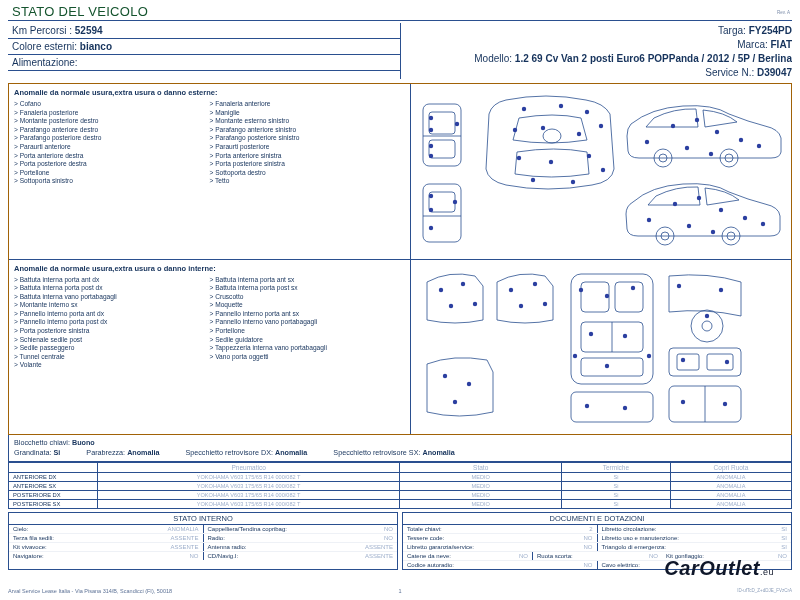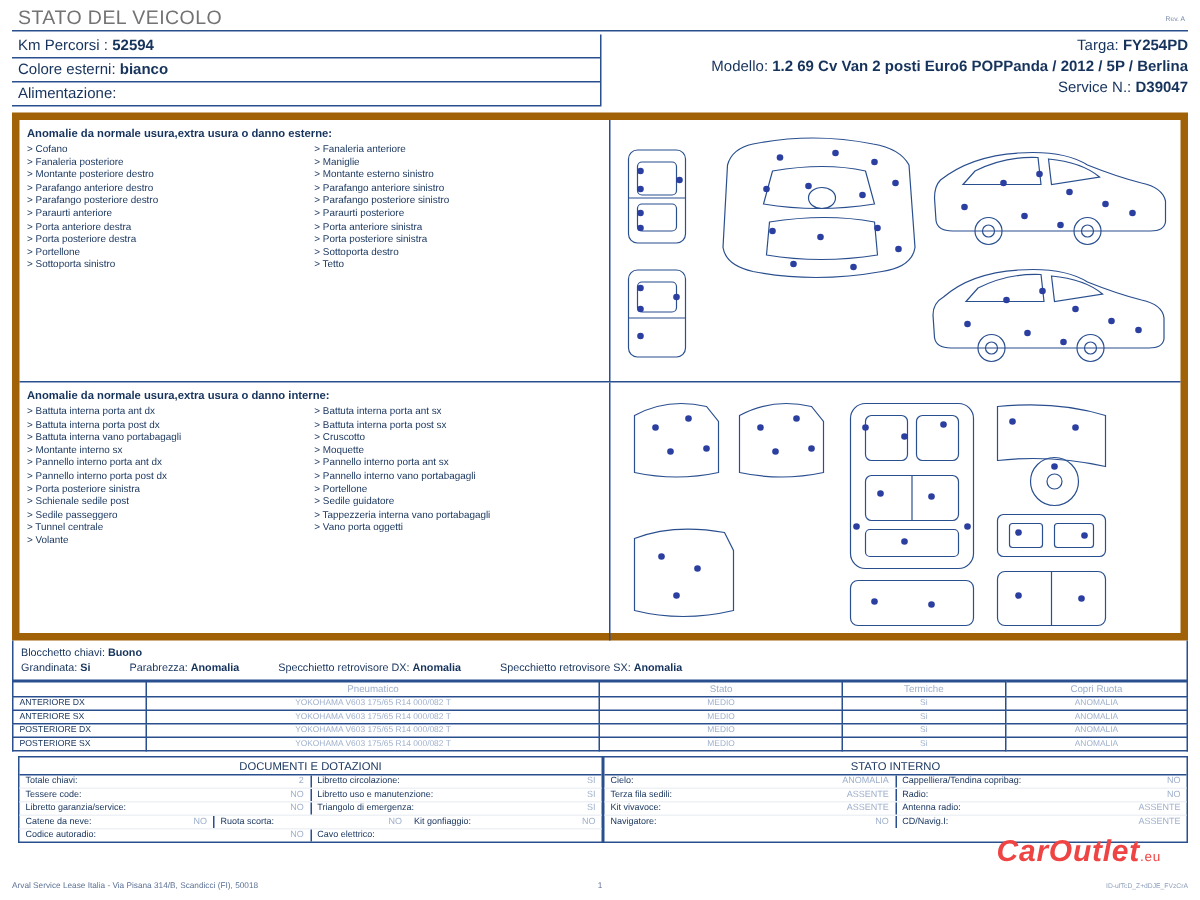--- a/index.html
+++ b/index.html
@@ -10,21 +10,21 @@
     font-family: "Liberation Sans", sans-serif;
     color: #16335c;
     font-size: 7px;
     position: relative;
     overflow: hidden;
   }
   .page { position:absolute; left:8px; top:4px; width:784px; height:592px; }
 
   
   .doc-title {
-    font-size: 13px; color:#737373; letter-spacing:.3px;
+    font-size: 13px; color:#14532d; letter-spacing:.3px;
     padding-left:4px; font-weight:400;
   }
   .rev { position:absolute; right:2px; top:6px; font-size:4.5px; color:#7a8ba8; }
   .title-rule { border-bottom:1px solid #2a4f8f; margin-top:1px; }
 
   
   .info-wrap { display:flex; margin-top:2px; }
   .info-left { width:50%; }
   .info-right { width:50%; border-left:1px solid #2a4f8f; padding-left:6px;text-align:right;}
   .info-line {
@@ -32,21 +32,21 @@
     padding:2px 4px 2px 4px;
     font-size:10px;
     white-space:nowrap;
     overflow:hidden;
   }
   .info-line.last { border-bottom:1px solid #2a4f8f; }
   .info-line b { font-weight:bold; }
   .info-right .info-line { border-bottom:none; padding:2px 0 1px 0; }
 
   
-  .main-box { border:5px solid #a16207; margin-top:4px; height:352px; display:flex; flex-direction:column; }
+  .main-box { border:1px solid #a16207; margin-top:4px; height:352px; display:flex; flex-direction:column; }
   .main-row { display:flex; flex:1; }
   .dam-col { width:402px; border-right:1px solid #2a4f8f; padding:4px 5px; }
   .dam-col h4 { margin:0 0 3px 0; font-size:7.5px; font-weight:bold; }
   .dam-cols { display:flex; }
   .dam-list { width:50%; }
   .dam-item { font-size:6.6px; line-height:8.6px; white-space:nowrap; }
   .dam-item::before { content:"> "; }
   .veh-col { flex:1; position:relative; }
   .veh-col svg { display:block; }
   .hrule { border-top:1px solid #2a4f8f; }
@@ -88,21 +88,21 @@
   .kv .cell .val { color:#9fb0cc; }
   .kv .cell.b { border-left:1px solid #2a4f8f; }
   .kvrow { border-bottom:1px solid #eef1f6; }
 
   
   .footer { position:absolute; left:8px; right:8px; bottom:6px; font-size:5.5px; color:#5d7296; }
   .footer .mid { position:absolute; left:50%; transform:translateX(-50%); }
   .footer .right { position:absolute; right:0; font-size:4.5px; color:#8fa0bb; }
   .watermark {
     position:absolute; right:18px; bottom:16px;
-    font-size:20px; color:#ef4444; font-style:italic; font-weight:bold;
+    font-size:20px; color:#0f172a; font-style:italic; font-weight:bold;
     letter-spacing:.5px;
   }
   .wm-sub { font-size:9px; font-style:normal; font-weight:normal; }
 </style>
 </head>
 <body>
 
 <div class="page">
 
   <div style="position:relative;">
@@ -123,20 +123,24 @@
       </div>
       <div class="info-line last">
         <span>Alimentazione:</span>
         <b></b>
       </div>
     </div>
     <div class="info-right">
       <div class="info-line">
         <span>Targa:</span>
         <b>FY254PD</b>
+      </div>
+      <div class="info-line">
+        <span>Marca:</span>
+        <b>FIAT</b>
       </div>
       <div class="info-line">
         <span>Modello:</span>
         <b>1.2 69 Cv Van 2 posti Euro6 POPPanda / 2012 / 5P / Berlina</b>
       </div>
       <div class="info-line">
         <span>Service N.:</span>
         <b>D39047</b>
       </div>
     </div>
@@ -413,20 +417,68 @@
         <td>YOKOHAMA V603 175/65 R14 000/082 T</td>
         <td>MEDIO</td>
         <td>Si</td>
         <td>ANOMALIA</td>
       </tr>
     </tbody>
   </table>
 
   <div class="bottom">
 
+    <div class="panel left">
+      <div class="panel-head">STATO INTERNO</div>
+
+      <div class="kv kvrow">
+        <div class="cell">
+          <span class="lab">Cielo:</span>
+          <span class="val">ANOMALIA</span>
+        </div>
+        <div class="cell b">
+          <span class="lab">Cappelliera/Tendina copribag:</span>
+          <span class="val">NO</span>
+        </div>
+      </div>
+
+      <div class="kv kvrow">
+        <div class="cell">
+          <span class="lab">Terza fila sedili:</span>
+          <span class="val">ASSENTE</span>
+        </div>
+        <div class="cell b">
+          <span class="lab">Radio:</span>
+          <span class="val">NO</span>
+        </div>
+      </div>
+
+      <div class="kv kvrow">
+        <div class="cell">
+          <span class="lab">Kit vivavoce:</span>
+          <span class="val">ASSENTE</span>
+        </div>
+        <div class="cell b">
+          <span class="lab">Antenna radio:</span>
+          <span class="val">ASSENTE</span>
+        </div>
+      </div>
+
+      <div class="kv">
+        <div class="cell">
+          <span class="lab">Navigatore:</span>
+          <span class="val">NO</span>
+        </div>
+        <div class="cell b">
+          <span class="lab">CD/Navig.I:</span>
+          <span class="val">ASSENTE</span>
+        </div>
+      </div>
+    </div>
+
     <div class="panel right">
       <div class="panel-head">DOCUMENTI E DOTAZIONI</div>
 
       <div class="kv kvrow">
         <div class="cell">
           <span class="lab">Totale chiavi:</span>
           <span class="val">2</span>
         </div>
         <div class="cell b">
           <span class="lab">Libretto circolazione:</span>
@@ -472,68 +524,20 @@
       </div>
 
       <div class="kv">
         <div class="cell">
           <span class="lab">Codice autoradio:</span>
           <span class="val">NO</span>
         </div>
         <div class="cell b">
           <span class="lab">Cavo elettrico:</span>
           <span class="val"></span>
-        </div>
-      </div>
-    </div>
-
-    <div class="panel left">
-      <div class="panel-head">STATO INTERNO</div>
-
-      <div class="kv kvrow">
-        <div class="cell">
-          <span class="lab">Cielo:</span>
-          <span class="val">ANOMALIA</span>
-        </div>
-        <div class="cell b">
-          <span class="lab">Cappelliera/Tendina copribag:</span>
-          <span class="val">NO</span>
-        </div>
-      </div>
-
-      <div class="kv kvrow">
-        <div class="cell">
-          <span class="lab">Terza fila sedili:</span>
-          <span class="val">ASSENTE</span>
-        </div>
-        <div class="cell b">
-          <span class="lab">Radio:</span>
-          <span class="val">NO</span>
-        </div>
-      </div>
-
-      <div class="kv kvrow">
-        <div class="cell">
-          <span class="lab">Kit vivavoce:</span>
-          <span class="val">ASSENTE</span>
-        </div>
-        <div class="cell b">
-          <span class="lab">Antenna radio:</span>
-          <span class="val">ASSENTE</span>
-        </div>
-      </div>
-
-      <div class="kv">
-        <div class="cell">
-          <span class="lab">Navigatore:</span>
-          <span class="val">NO</span>
-        </div>
-        <div class="cell b">
-          <span class="lab">CD/Navig.I:</span>
-          <span class="val">ASSENTE</span>
         </div>
       </div>
     </div>
   </div>
 
   <div class="watermark">
     <span>CarOutlet</span><span class="wm-sub">.eu</span>
   </div>
 
 </div>

